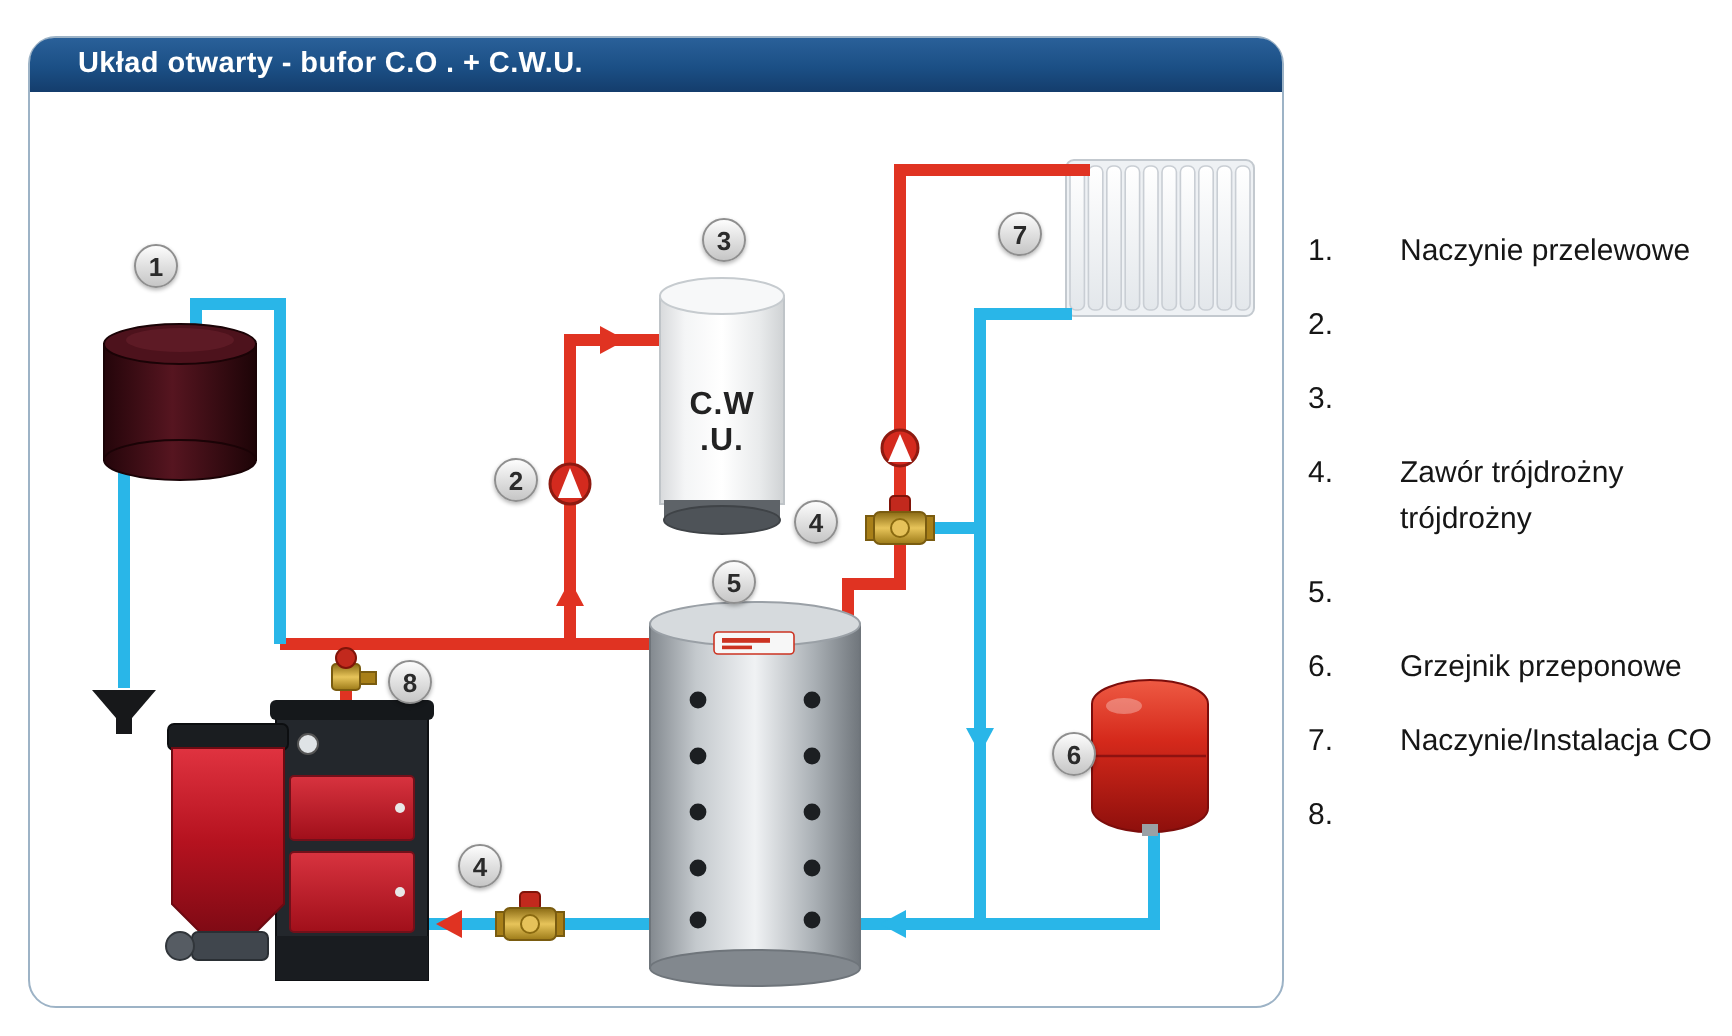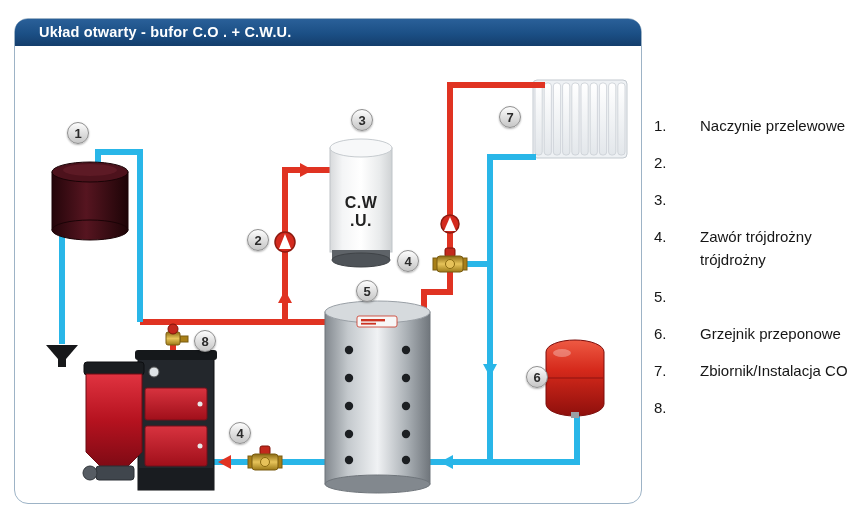--- a/index.html
+++ b/index.html
@@ -253,20 +253,20 @@
     </div>
     <div class="legend-item">
       <span class="legend-num">5.</span>
     </div>
     <div class="legend-item">
       <span class="legend-num">6.</span>
       <span class="legend-text">Grzejnik przeponowe</span>
     </div>
     <div class="legend-item">
       <span class="legend-num">7.</span>
-      <span class="legend-text">Zbiornik/Instalacja CO</span>
+      <span class="legend-text">Naczynie/Instalacja CO</span>
     </div>
     <div class="legend-item">
       <span class="legend-num">8.</span>
     </div>
   </div>
 
 </div>
 
 </body></html>

